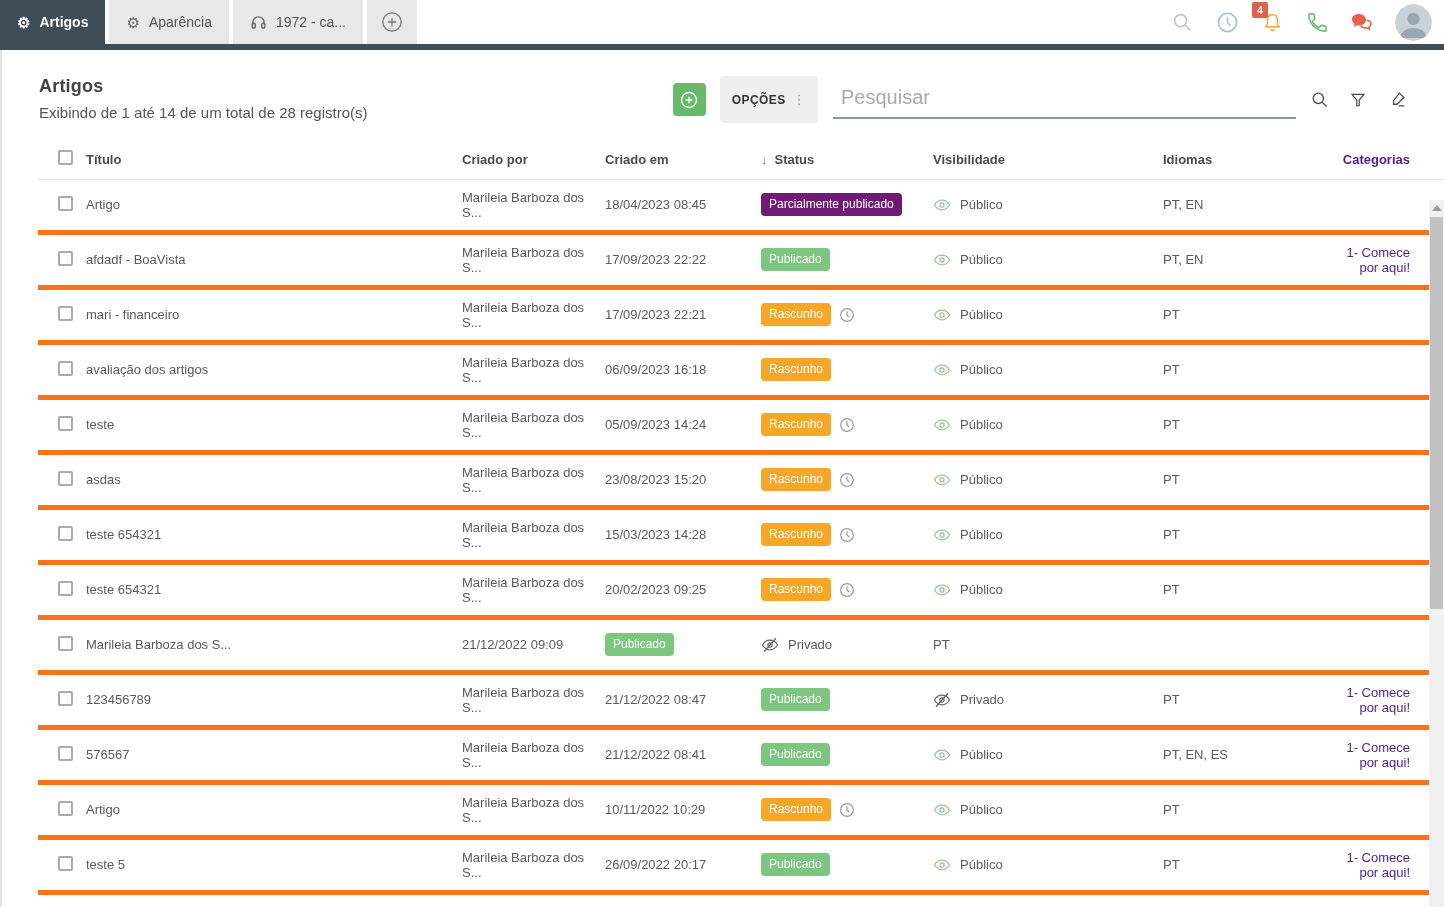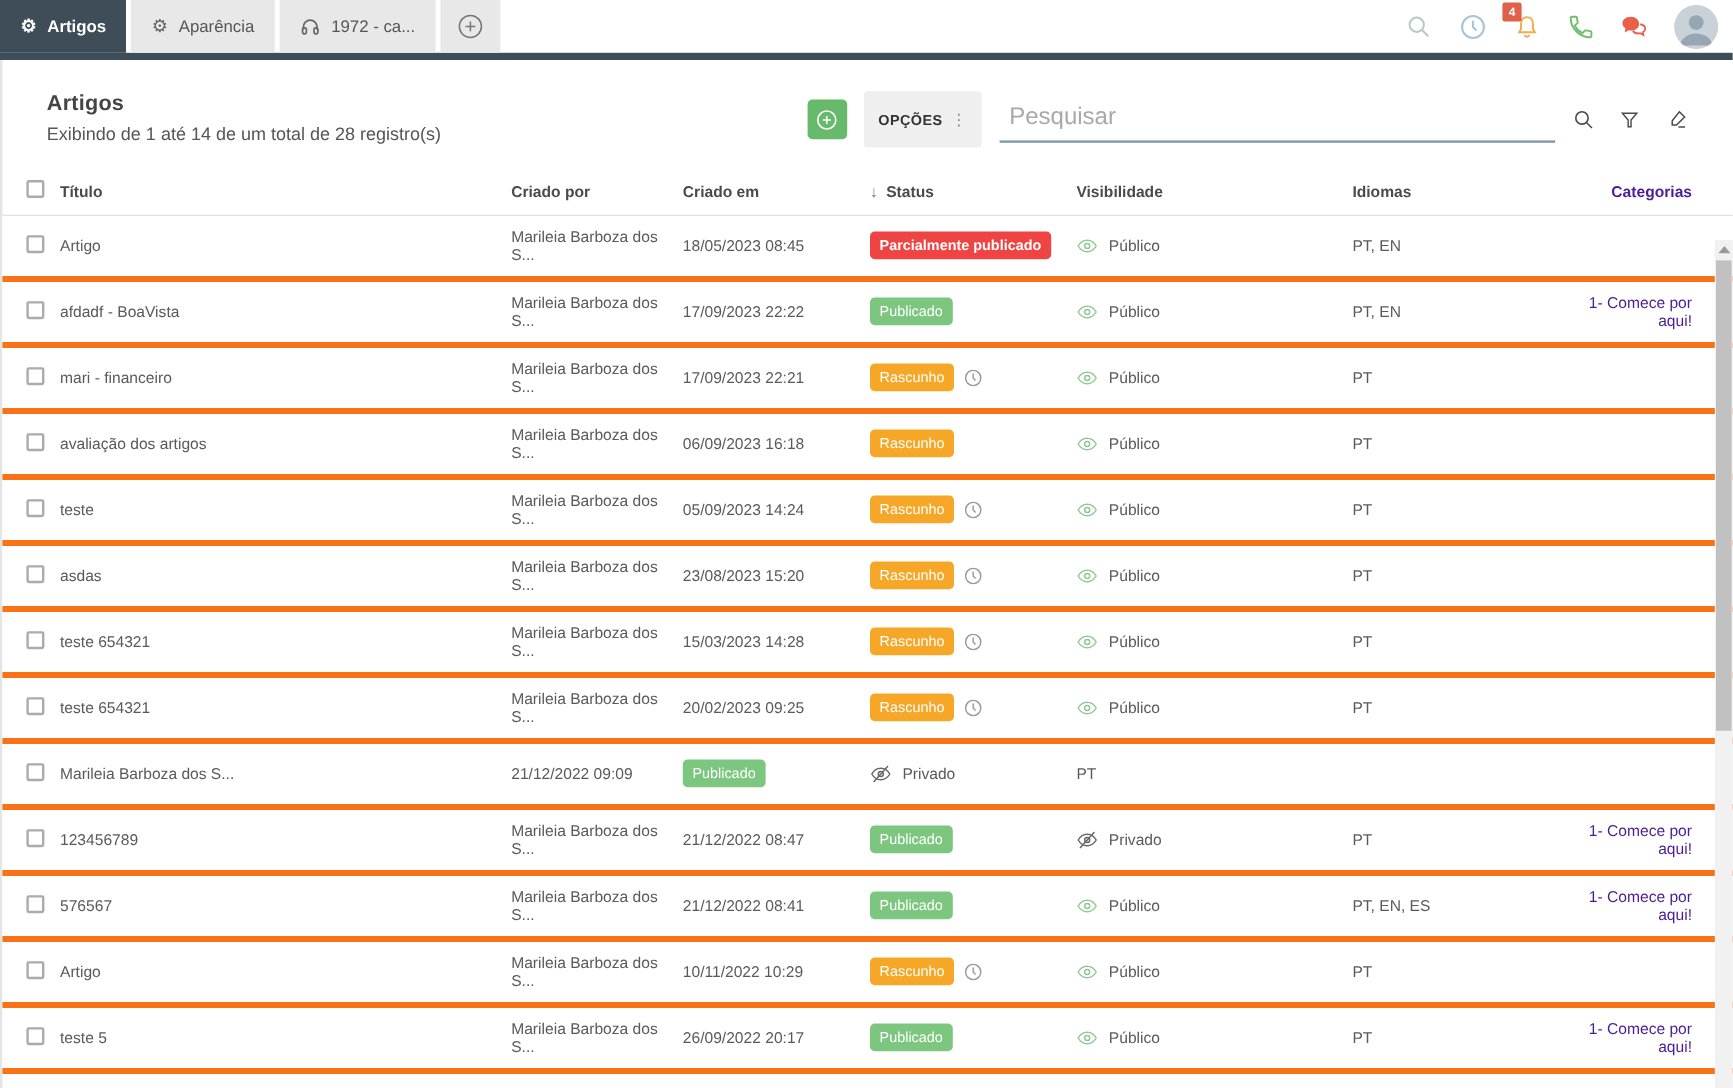--- a/index.html
+++ b/index.html
@@ -39,33 +39,33 @@
   .search-wrap { margin-left:15px; width:463px; position:relative; }
   .search-input { width:100%; border:none; border-bottom:2px solid #7e99aa; outline:none;
     font-family:inherit; font-size:20px; color:#444; padding:6px 4px 8px 8px; background:transparent; }
   .search-input::placeholder { color:#a9a9a9; }
   .tool-icons { display:flex; align-items:center; gap:17px; margin-left:12px; }
   .tool-icons .tb-icon { width:22px; height:22px; }
 
   
   .grid-row { display:grid;
     grid-template-columns:28px 376px 143px 156px 172px 230px 173px 1fr;
-    align-items:center; padding:0 34px 1px 20px; }
+    align-items:center; padding:0 34px 1px 20px;margin-left:36px; }
   .thead { height:40px; margin-top:17px; border-bottom:1px solid #e2e2e2;
     font-size:13px; font-weight:bold; color:#4a4a4a; }
   .thead .hcell { cursor:pointer; }
   .sort-arrow { color:#777; font-weight:normal; margin-right:7px; font-size:13px; }
   .trow { height:55px; border-bottom:5px solid #f97316; font-size:13px; color:#5a5a5a;
     background:#fff; cursor:pointer; }
   .cb { width:15px; height:15px; border:2px solid #ababab; border-radius:2px; background:#fff;
     cursor:pointer; display:inline-block; }
   .cell-right { text-align:right; color:#4c1d95; }
   .cell-status { display:flex; align-items:center; gap:8px; }
   .badge { color:#fff; font-size:12px; padding:4px 8px 5px; border-radius:4px; white-space:nowrap; }
-  .badge-partial   { background:#ef4444;font-weight:bold; }
+  .badge-partial   { background:#701a75; }
   .badge-published { background:#7cc67f; }
   .badge-draft     { background:#f6a727; }
   .cell-vis { display:flex; align-items:center; gap:9px;text-align:right; }
 
   
   .scrollbar { position:absolute; right:0; top:150px; bottom:0; width:15px; background:#f1f1f1; }
   .sb-arrow { position:absolute; top:5px; left:3px; width:0; height:0;
     border-left:5px solid transparent; border-right:5px solid transparent;
     border-bottom:6px solid #9a9a9a; cursor:pointer; }
   .sb-thumb { position:absolute; top:17px; left:1px; width:13px; height:392px;
@@ -203,21 +203,21 @@
     <div class="hcell">Visibilidade</div>
     <div class="hcell">Idiomas</div>
     <div class="hcell cell-right">Categorias</div>
   </div>
 
   <div>
   <div class="grid-row trow">
     <div><span class="cb"></span></div>
     <div>Artigo</div>
     <div>Marileia Barboza dos S...</div>
-    <div>18/05/2023 08:45</div>
+    <div>18/04/2023 08:45</div>
     <div class="cell-status">
       <span class="badge badge-partial">Parcialmente publicado</span>
 
     </div>
     <div class="cell-vis">
       <span>
         <svg width="18" height="18" viewBox="0 0 24 24" fill="none" stroke="#8fc795" stroke-width="1.6">
           <path d="M2 12 C4.5 7.6 8 5.6 12 5.6 S19.5 7.6 22 12 C19.5 16.4 16 18.4 12 18.4 S4.5 16.4 2 12 Z"></path>
           <circle cx="12" cy="12" r="2.8"></circle>
         </svg>

